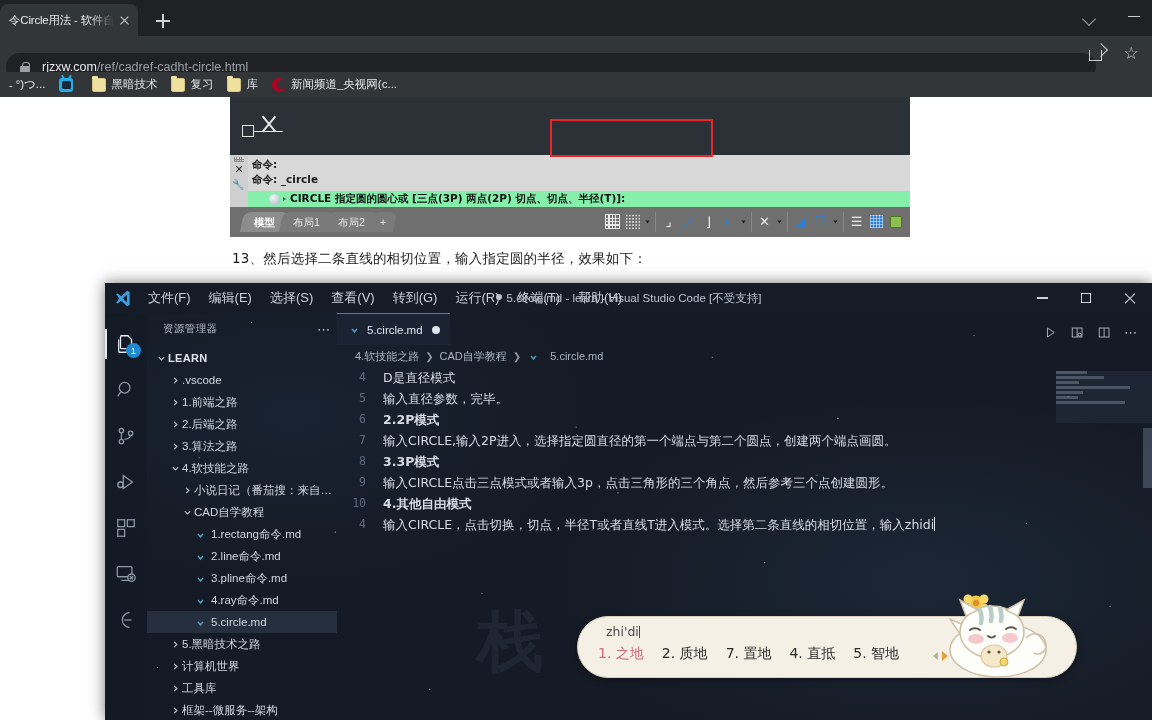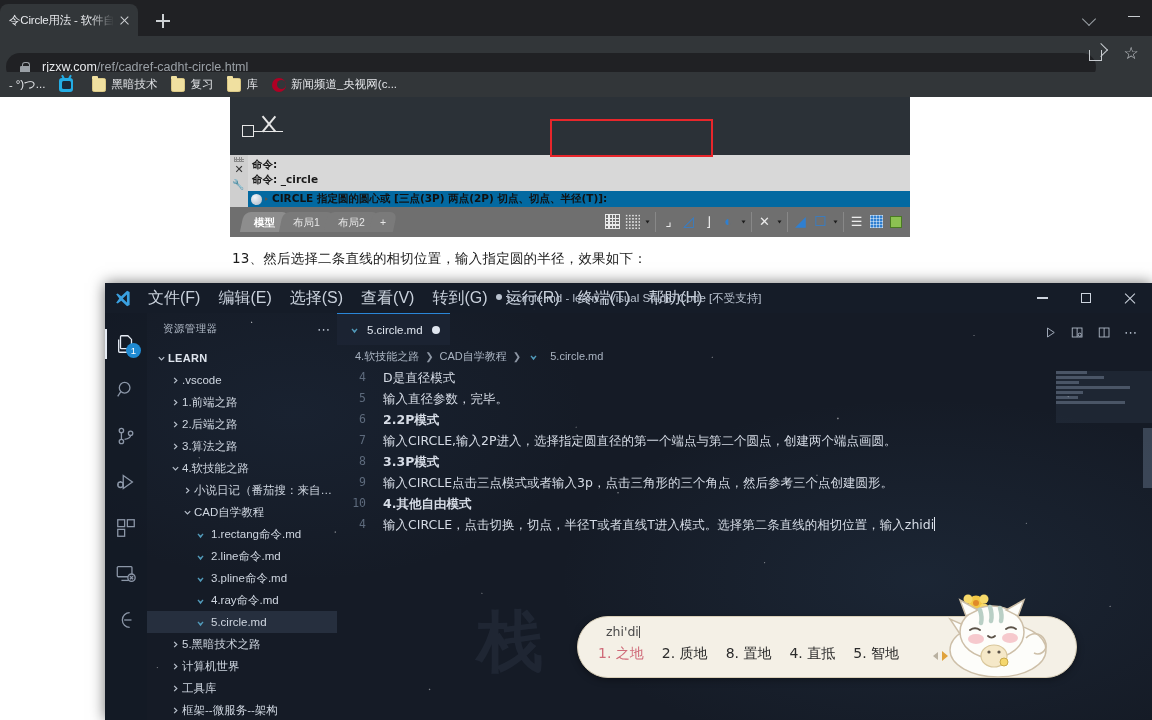--- a/index.html
+++ b/index.html
@@ -91,22 +91,22 @@
   .cad-gutter{position:absolute;left:0;top:0;width:18px;height:52px;background:#cfcfcf;
     display:flex;flex-direction:column;align-items:center;padding-top:1px;}
   .grip{width:10px;height:5px;margin-top:1px;
     background:repeating-linear-gradient(90deg,#8a8a8a 0 1px,transparent 1px 2.5px),
                repeating-linear-gradient(0deg,#8a8a8a 0 1px,transparent 1px 2.5px);}
   .gx{font-size:11px;color:#333;line-height:13px;font-weight:700;margin-top:1px;}
   .gw{font-size:10px;color:#444;line-height:13px;margin-top:2px;}
   .cad-hist{position:absolute;left:18px;top:0;width:662px;height:36px;background:#d8d8d8;
     font-family:"DejaVu Sans","Liberation Sans",sans-serif;font-size:10.5px;color:#1a1a1a;
     padding:2px 0 0 4px;line-height:15px;font-weight:700;}
-  .cad-input{position:absolute;left:18px;top:36px;width:662px;height:16px;background:#0369a1;
-    display:flex;align-items:center;padding-left:3px;}
+  .cad-input{position:absolute;left:18px;top:36px;width:662px;height:16px;background:#86efac;
+    display:flex;align-items:center;padding-left:21px;}
   .cad-bulb{width:11px;height:11px;border-radius:50%;
     background:radial-gradient(circle at 35% 30%,#f2f6fb,#aab6c4);flex:0 0 11px;}
   .cad-caret{width:0;height:0;border-left:3px solid #555;border-top:2.6px solid transparent;
     border-bottom:2.6px solid transparent;margin:0 4px 0 3px;}
   .cad-prompt{font-family:"DejaVu Sans","Liberation Sans",sans-serif;font-size:10.5px;
     color:#111;font-weight:700;white-space:nowrap;}
   .redbox{position:absolute;left:320px;top:22px;width:163px;height:38px;
     border:2px solid #e8262b;pointer-events:none;}
   .cad-status{position:absolute;left:0;top:110px;width:680px;height:30px;background:#6f6f6f;}
   .cad-tabs{position:absolute;left:12px;top:5px;display:flex;align-items:flex-end;}
@@ -165,21 +165,21 @@
       radial-gradient(1px 1px at 55% 90%,rgba(255,255,255,.4),transparent),
       radial-gradient(1.1px 1.1px at 68% 44%,rgba(255,255,255,.5),transparent),
       radial-gradient(1px 1px at 45% 33%,rgba(255,255,255,.4),transparent),
       radial-gradient(520px 260px at 78% 68%,rgba(70,110,150,.13),transparent 70%),
       radial-gradient(420px 240px at 18% 30%,rgba(60,95,140,.10),transparent 70%);
   }
   .vs-titlebar{position:absolute;left:0;top:0;width:1047px;height:30px;
     background:rgba(22,28,40,.92);display:flex;align-items:center;}
   .vs-logo{width:34px;height:30px;display:flex;align-items:center;justify-content:center;}
   .vs-menu{display:flex;align-items:center;}
-  .vs-menu-item{font-size:16px;color:#c9d1dc;padding:0 9px;line-height:30px;white-space:nowrap;}
+  .vs-menu-item{font-size:13px;color:#c9d1dc;padding:0 9px;line-height:30px;white-space:nowrap;}
   .vs-title{position:absolute;left:0;right:0;text-align:center;font-size:11.5px;color:#b9c2cf;
     pointer-events:none;white-space:nowrap;}
   .vs-title .dot{display:inline-block;width:6px;height:6px;border-radius:50%;
     background:#b9c2cf;vertical-align:middle;margin-right:5px;margin-top:-2px;}
   .vs-wctl{position:absolute;right:0;top:0;height:30px;display:flex;}
   .vs-wbtn{width:44px;height:30px;display:flex;align-items:center;justify-content:center;color:#cdd4de;}
   .vs-wbtn .m{width:11px;height:1.2px;background:#cdd4de;}
   .vs-wbtn .sq{width:10px;height:10px;border:1.2px solid #cdd4de;}
   .vs-wbtn .xx{position:relative;width:12px;height:12px;}
   .vs-wbtn .xx::before,.vs-wbtn .xx::after{content:"";position:absolute;left:-1px;top:5.5px;
@@ -719,21 +719,21 @@
       <div class="scroll-v"></div>
     </div>
 
   </div>
 
   <div class="ime">
     <div class="ime-input"><span>zhi'di</span><span class="cur"></span></div>
     <div class="ime-cands">
       <span class="cand first">1. 之地</span>
       <span class="cand">2. 质地</span>
-      <span class="cand">8. 置地</span>
+      <span class="cand">7. 置地</span>
       <span class="cand">4. 直抵</span>
       <span class="cand">5. 智地</span>
     </div>
     <div class="ime-nav">
       <span class="nav-l"></span>
       <span class="nav-r"></span>
       <span class="nav-box">
           <i></i>
         </span>
     </div>

